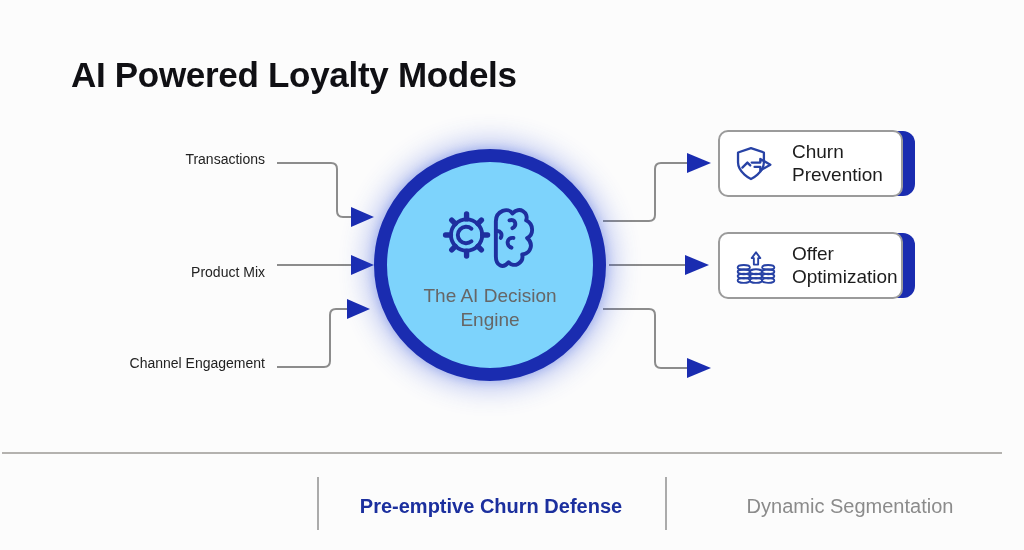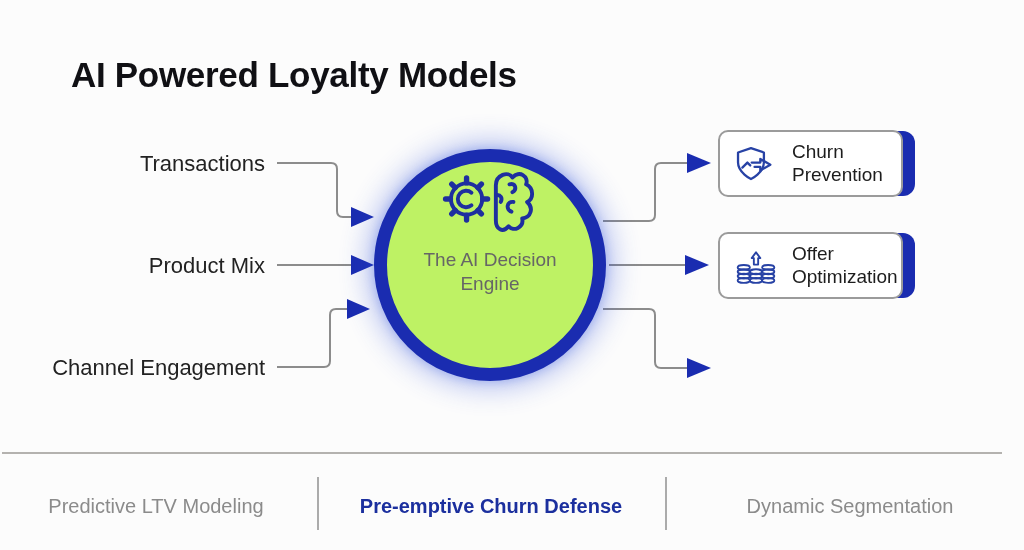--- a/index.html
+++ b/index.html
@@ -24,28 +24,28 @@
     position:absolute;left:71px;top:55px;
     font-size:35px;font-weight:800;letter-spacing:-0.3px;color:#101014;
   }
 
   svg.connectors{position:absolute;left:0;top:0;width:1024px;height:550px;pointer-events:none;}
   .connector{stroke:var(--line-gray);stroke-width:2;fill:none;}
   .arrowhead{fill:var(--primary-blue);stroke:none;}
 
   .input-label{
     position:absolute;right:759px;width:260px;text-align:right;
-    font-size:22px;color:#222;white-space:nowrap;
+    font-size:14px;color:#222;white-space:nowrap;
   }
 
   .engine-circle{
     position:absolute;left:374px;top:149px;width:232px;height:232px;
-    background:#bef264;border:13px solid var(--primary-blue);border-radius:50%;
+    background:#7dd3fc;border:13px solid var(--primary-blue);border-radius:50%;
     box-shadow:0 0 26px 9px rgba(45,80,220,0.30),0 0 8px 2px rgba(45,80,220,0.22);
-    display:flex;flex-direction:column;align-items:center;
+    display:flex;flex-direction:column;align-items:center;justify-content:center;
   }
   .engine-icon{width:98px;height:82px;margin-top:-4px;}
   .engine-icon .stroke{stroke:var(--engine-icon-blue);fill:none;stroke-linecap:round;stroke-linejoin:round;}
   .engine-label{
     margin-top:8px;width:160px;text-align:center;
     font-size:19px;line-height:1.25;color:var(--engine-text-gray);
   }
 
   .output-box{position:absolute;left:718px;width:185px;height:67px;}
   .output-accent{
@@ -92,21 +92,21 @@
 
     <path class="connector" d="M 603 221 H 649 Q 655 221 655 215 V 169 Q 655 163 661 163 H 687"></path>
     <path class="arrowhead" d="M 687 153 L 711 163 L 687 173 Z"></path>
     <path class="connector" d="M 609 265 H 685"></path>
     <path class="arrowhead" d="M 685 255 L 709 265 L 685 275 Z"></path>
     <path class="connector" d="M 603 309 H 649 Q 655 309 655 315 V 362 Q 655 368 661 368 H 687"></path>
     <path class="arrowhead" d="M 687 358 L 711 368 L 687 378 Z"></path>
   </svg>
 
   <div class="input-label" style="top:151px">Transactions</div>
-  <div class="input-label" style="top:253px">Product Mix</div>
+  <div class="input-label" style="top:264px">Product Mix</div>
   <div class="input-label" style="top:355px">Channel Engagement</div>
 
   <div class="engine-circle">
     <svg class="engine-icon" viewBox="0 0 100 84" aria-hidden="true">
       <g class="stroke" stroke-width="4">
         <circle cx="26" cy="42" r="16"></circle>
         <path d="M 31 35.5 A 8.5 8.5 0 1 0 31 48.5"></path>
       </g>
       <g class="stroke" stroke-width="5.5">
         <path d="M 42.5 42 H 47.5"></path>
@@ -162,17 +162,16 @@
         </g>
       </svg>
       <div class="output-label">Offer Optimization</div>
     </div>
   </div>
 
 
   <div class="bottom-rule"></div>
   <div class="vsep vsep-1"></div>
   <div class="vsep vsep-2"></div>
-  <div class="tab tab-1">Predictive LTV Modeling</div>
   <div class="tab tab-2 active">Pre-emptive Churn Defense</div>
   <div class="tab tab-3">Dynamic Segmentation</div>
 
 </div>
 
 </body></html>

